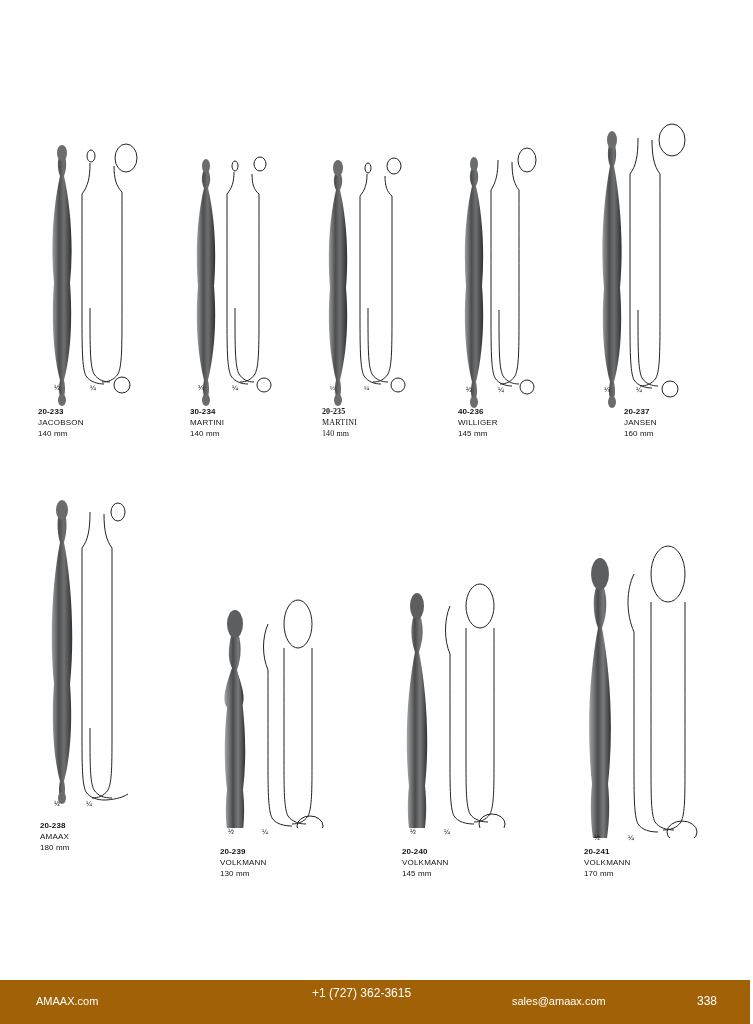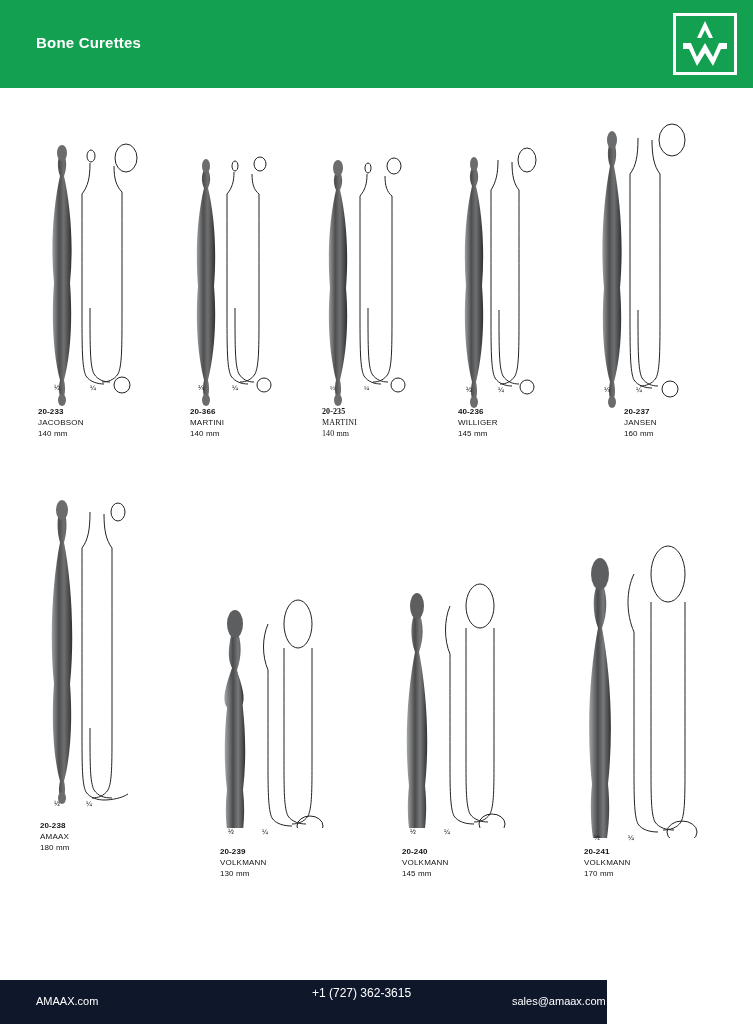--- a/index.html
+++ b/index.html
@@ -46,23 +46,23 @@
     display: flex;
     align-items: center;
     justify-content: center;
   }
 
   
   .footer {
     position: absolute;
     left: 0;
     bottom: 0;
-    width: 607px;
+    width: 750px;
     height: 44px;
-    background: #0f172a;
+    background: #a16207;
   }
   .footer-inner {
     position: relative;
     width: 753px;
     height: 44px;
     color: #ffffff;
     font-size: 11px;
   }
   .footer-web {
     position: absolute;
@@ -127,31 +127,20 @@
     color: #111;
   }
 
   svg { display: block; }
 </style>
 </head>
 <body>
 
 <div class="page">
 
-  <div class="header">
-    <div class="header-title">Bone Curettes</div>
-    <div class="logo-box">
-      <svg width="64" height="62" viewBox="0 0 64 62">
-        <rect x="0" y="0" width="64" height="62" fill="#ffffff"></rect>
-        <rect x="3" y="3" width="58" height="56" fill="#13a050"></rect>
-        <path d="M32 8 L40 25 L36 25 L32 17 L28 25 L24 25 Z" fill="#ffffff"></path>
-        <path d="M10 30 L18 30 L24 44 L32 30 L40 44 L46 30 L54 30 L54 36 L48 36 L40 53 L32 40 L24 53 L16 36 L10 36 Z" fill="#ffffff"></path>
-      </svg>
-    </div>
-  </div>
 
   <div class="content">
 
     <div class="row row-1">
 
       <div class="item" style="left:28px;">
         <div class="item-art">
           <svg width="140" height="310" viewBox="0 0 140 310">
 
             <defs>
@@ -198,21 +187,21 @@
             <ellipse cx="78" cy="56" rx="6" ry="7" fill="none" stroke="#222" stroke-width="1"></ellipse>
             <path d="M45 200 C45 240 45 260 49 268 C53 274 60 276 66 276" fill="none" stroke="#222" stroke-width="1"></path>
             <path d="M53 200 C53 240 53 258 57 266 C61 272 66 274 72 274" fill="none" stroke="#222" stroke-width="1"></path>
             <path d="M77 200 C77 240 77 258 73 266 C69 272 64 274 58 274" fill="none" stroke="#222" stroke-width="1"></path>
             <ellipse cx="82" cy="277" rx="7" ry="7" fill="none" stroke="#222" stroke-width="1"></ellipse>
           </svg>
         </div>
         <div class="frac" style="left:16px; top:276px;">⅓</div>
         <div class="frac" style="left:50px; top:276px;">¼</div>
         <div class="labels" style="left:8px; top:298px;">
-          <div class="code">20-366</div>
+          <div class="code">30-234</div>
           <div class="name">MARTINI</div>
           <div class="size">140 mm</div>
         </div>
       </div>
 
       <div class="item" style="left:312px;font-family:Liberation Serif, serif;">
         <div class="item-art">
           <svg width="140" height="310" viewBox="0 0 140 310">
             <path d="M25 62 C21 68 21 76 24 82 C18 108 15 142 18 180 C15 216 18 248 24 272 C22 282 23 288 26 292 C29 288 30 282 28 272 C34 248 37 216 34 180 C37 142 34 108 28 82 C31 76 31 68 27 62 Z" fill="url(#g1)"></path>
             <ellipse cx="26" cy="60" rx="5" ry="8" fill="#6a6c6e"></ellipse>

